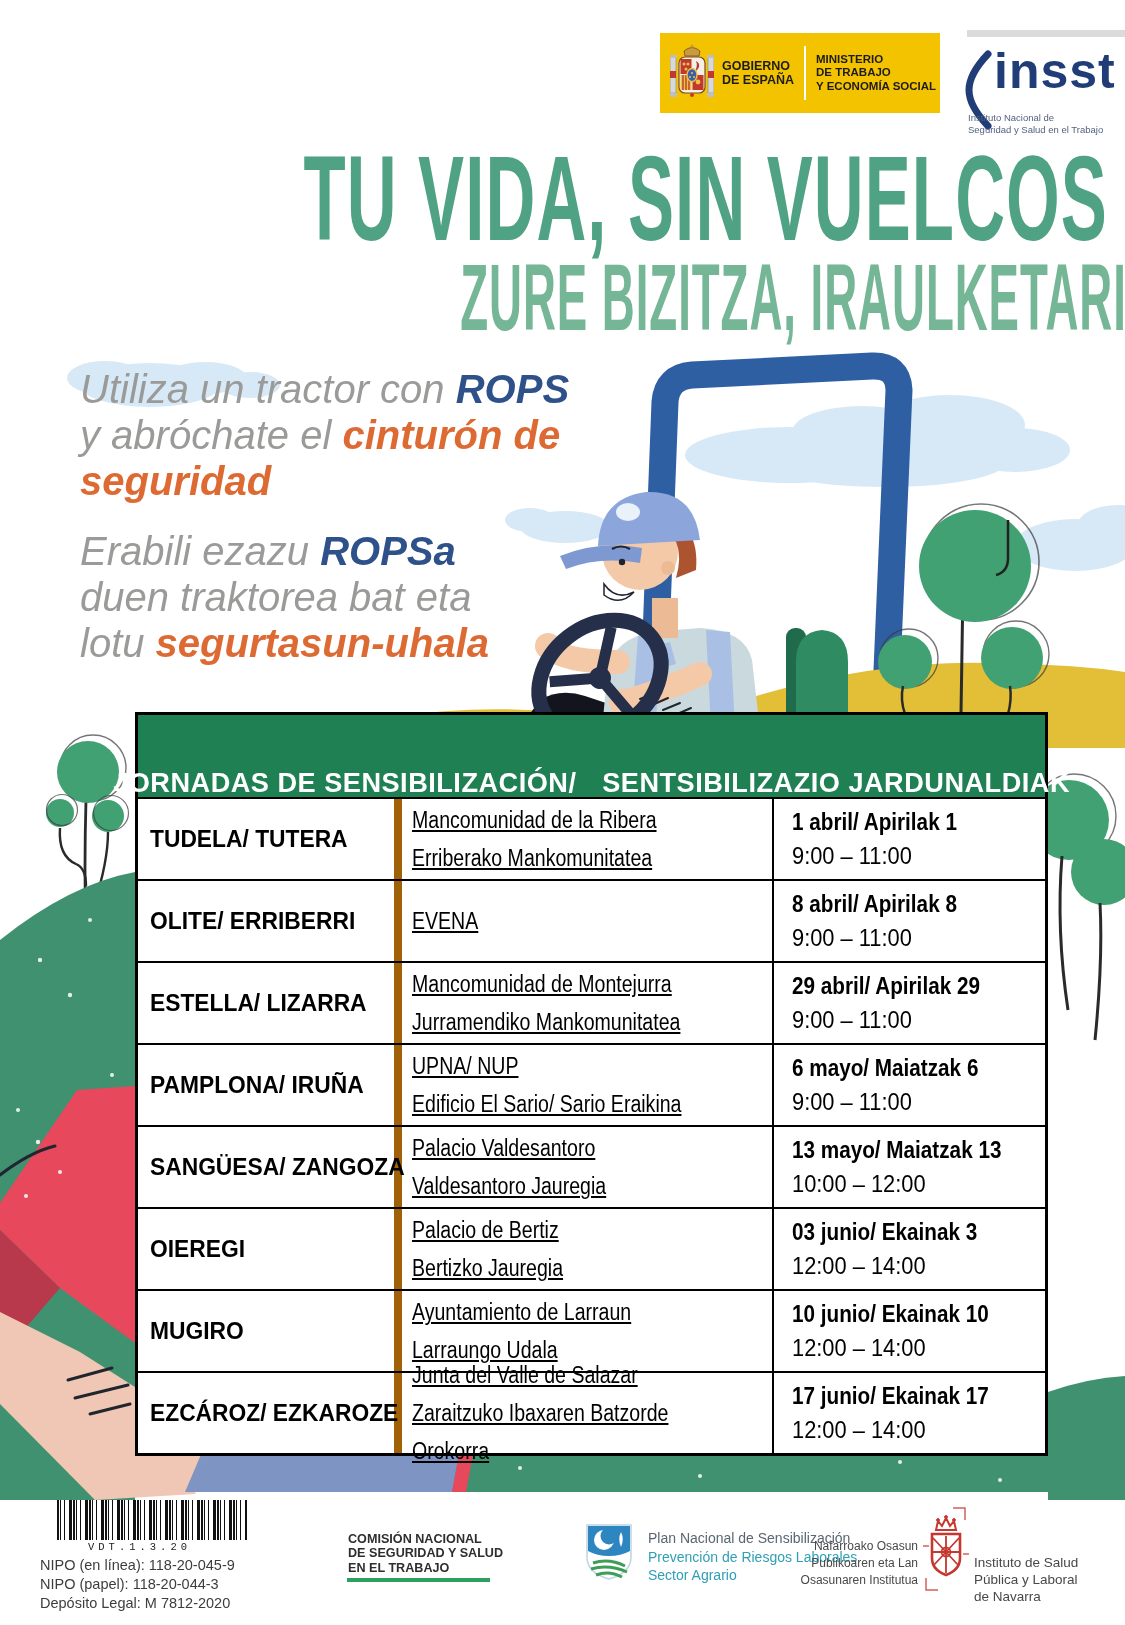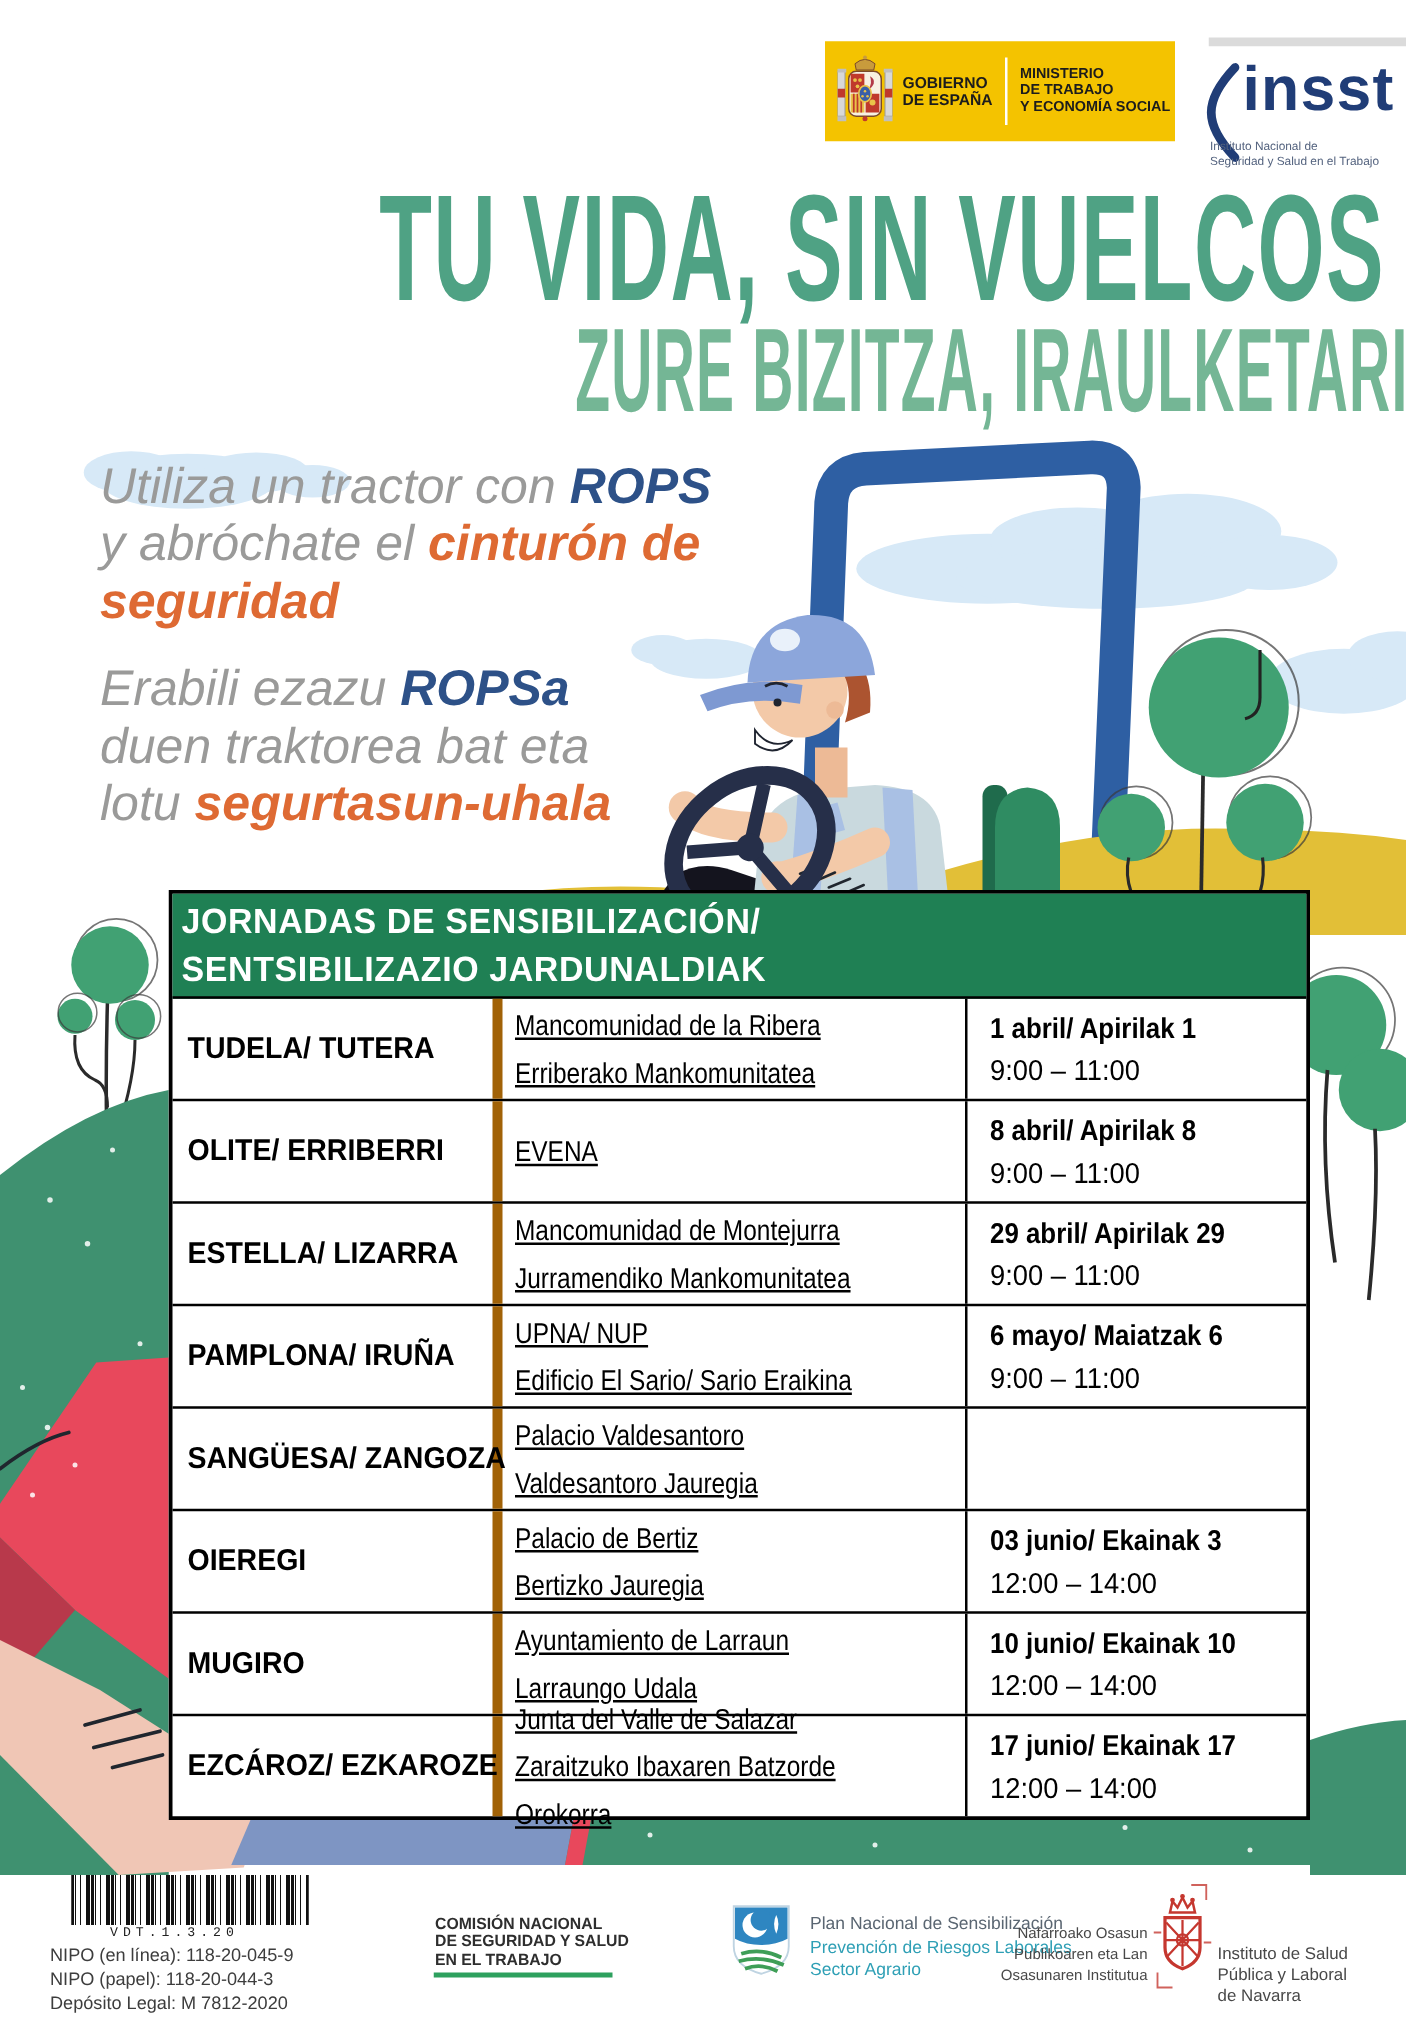--- a/index.html
+++ b/index.html
@@ -21,21 +21,21 @@
   .title2{position:absolute;left:0;top:250px;width:1125px;text-align:center;white-space:nowrap;z-index:1;}
   .title2 span{display:inline-block;font-weight:bold;font-size:95px;line-height:1;color:#74B695;transform:scaleX(.48);transform-origin:center;letter-spacing:2px;}
   
   .intro{position:absolute;left:80px;font-style:italic;font-size:40px;line-height:46px;color:#9A9A99;z-index:1;}
   .intro .b{color:#2D5188;font-weight:bold;}
   .intro .o{color:#DE6A33;font-weight:bold;}
   .intro-es{top:366px;}
   .intro-eu{top:528px;}
   
   .sched{position:absolute;left:135px;top:712px;width:907px;border:3px solid #000;background:#fff;z-index:2;}
-  .thead{height:82px;background:#1F8054;border-bottom:2px solid #000;display:flex;flex-direction:column;justify-content:center;align-items:flex-start;gap:11px;}
+  .thead{height:82px;background:#1F8054;border-bottom:2px solid #000;display:flex;flex-direction:row;justify-content:center;align-items:flex-end;gap:11px;}
   .thead div{color:#fff;font-weight:bold;font-size:28px;line-height:1;letter-spacing:.5px;transform:scaleX(.97);white-space:nowrap;}
   .trow{display:flex;height:80px;border-bottom:2px solid #000;}
   .trow:last-child{border-bottom:none;}
   .c1{width:264px;flex:none;border-right:8px solid #a16207;display:flex;align-items:center;padding-left:12px;box-sizing:border-box;}
   .c1 span{font-weight:bold;font-size:24px;white-space:nowrap;transform:scaleX(.95);transform-origin:left center;}
   .c2{width:372px;flex:none;border-right:2px solid #000;display:flex;align-items:center;padding-left:10px;box-sizing:border-box;text-decoration:underline;}
   .c2 div{font-size:23px;line-height:38px;white-space:pre-line;transform:scaleX(.85);transform-origin:left center;}
   .c3{flex:1;display:flex;flex-direction:column;justify-content:center;gap:7px;padding-left:18px;box-sizing:border-box;}
   .d1{font-weight:bold;font-size:23px;white-space:nowrap;transform:scaleX(.9);transform-origin:left center;}
   .d2{font-size:23px;white-space:nowrap;transform:scaleX(.95);transform-origin:left center;}
@@ -299,20 +299,24 @@
       </div>
     </div>
     <div class="trow">
       <div class="c1">
           <span>SANGÜESA/ ZANGOZA</span>
         </div>
       <div class="c2">
           <div>Palacio Valdesantoro
 Valdesantoro Jauregia</div>
         </div>
+      <div class="c3">
+        <div class="d1">13 mayo/ Maiatzak 13</div>
+        <div class="d2">10:00 – 12:00</div>
+      </div>
     </div>
     <div class="trow">
       <div class="c1">
           <span>OIEREGI</span>
         </div>
       <div class="c2">
           <div>Palacio de Bertiz
 Bertizko Jauregia</div>
         </div>
       <div class="c3">

